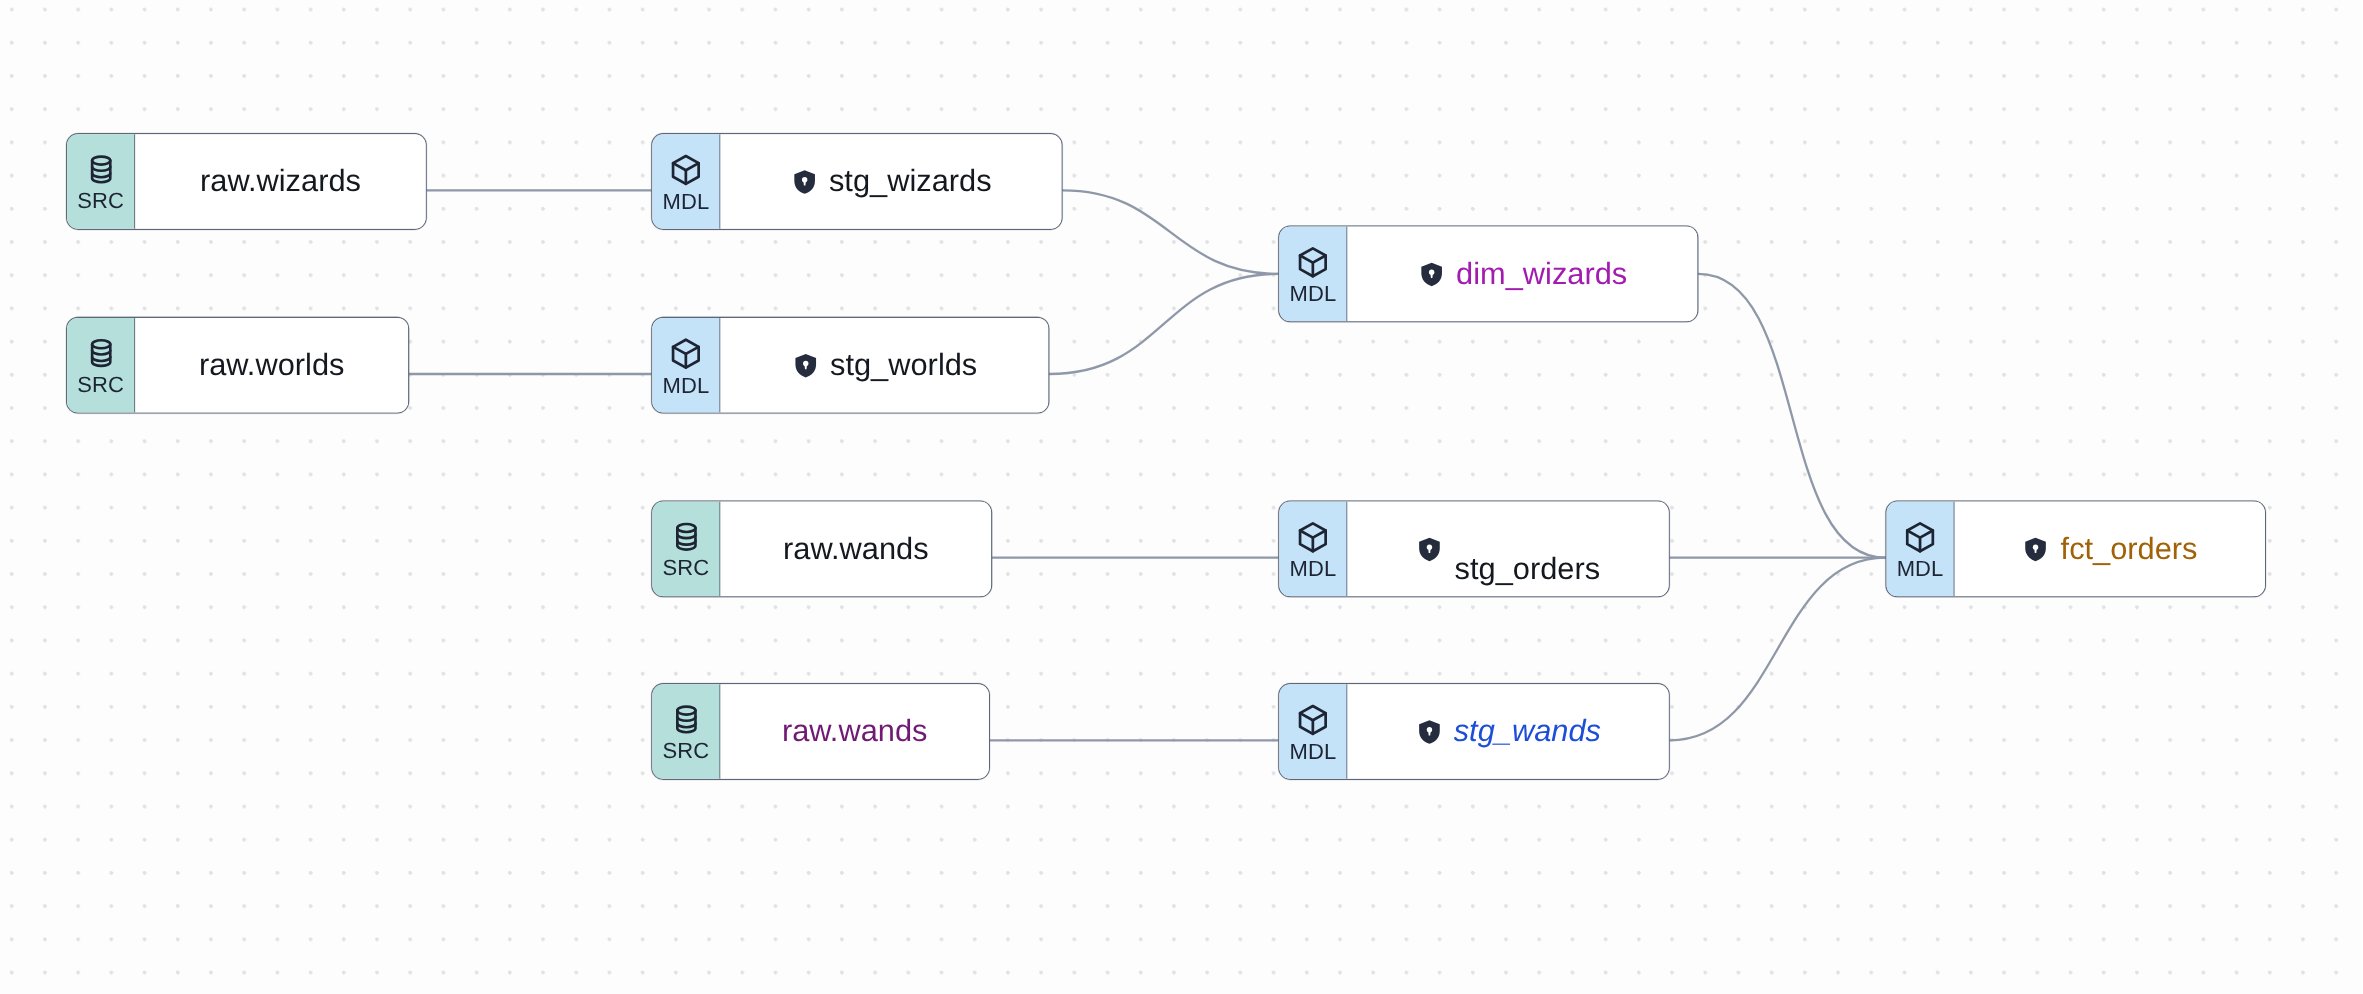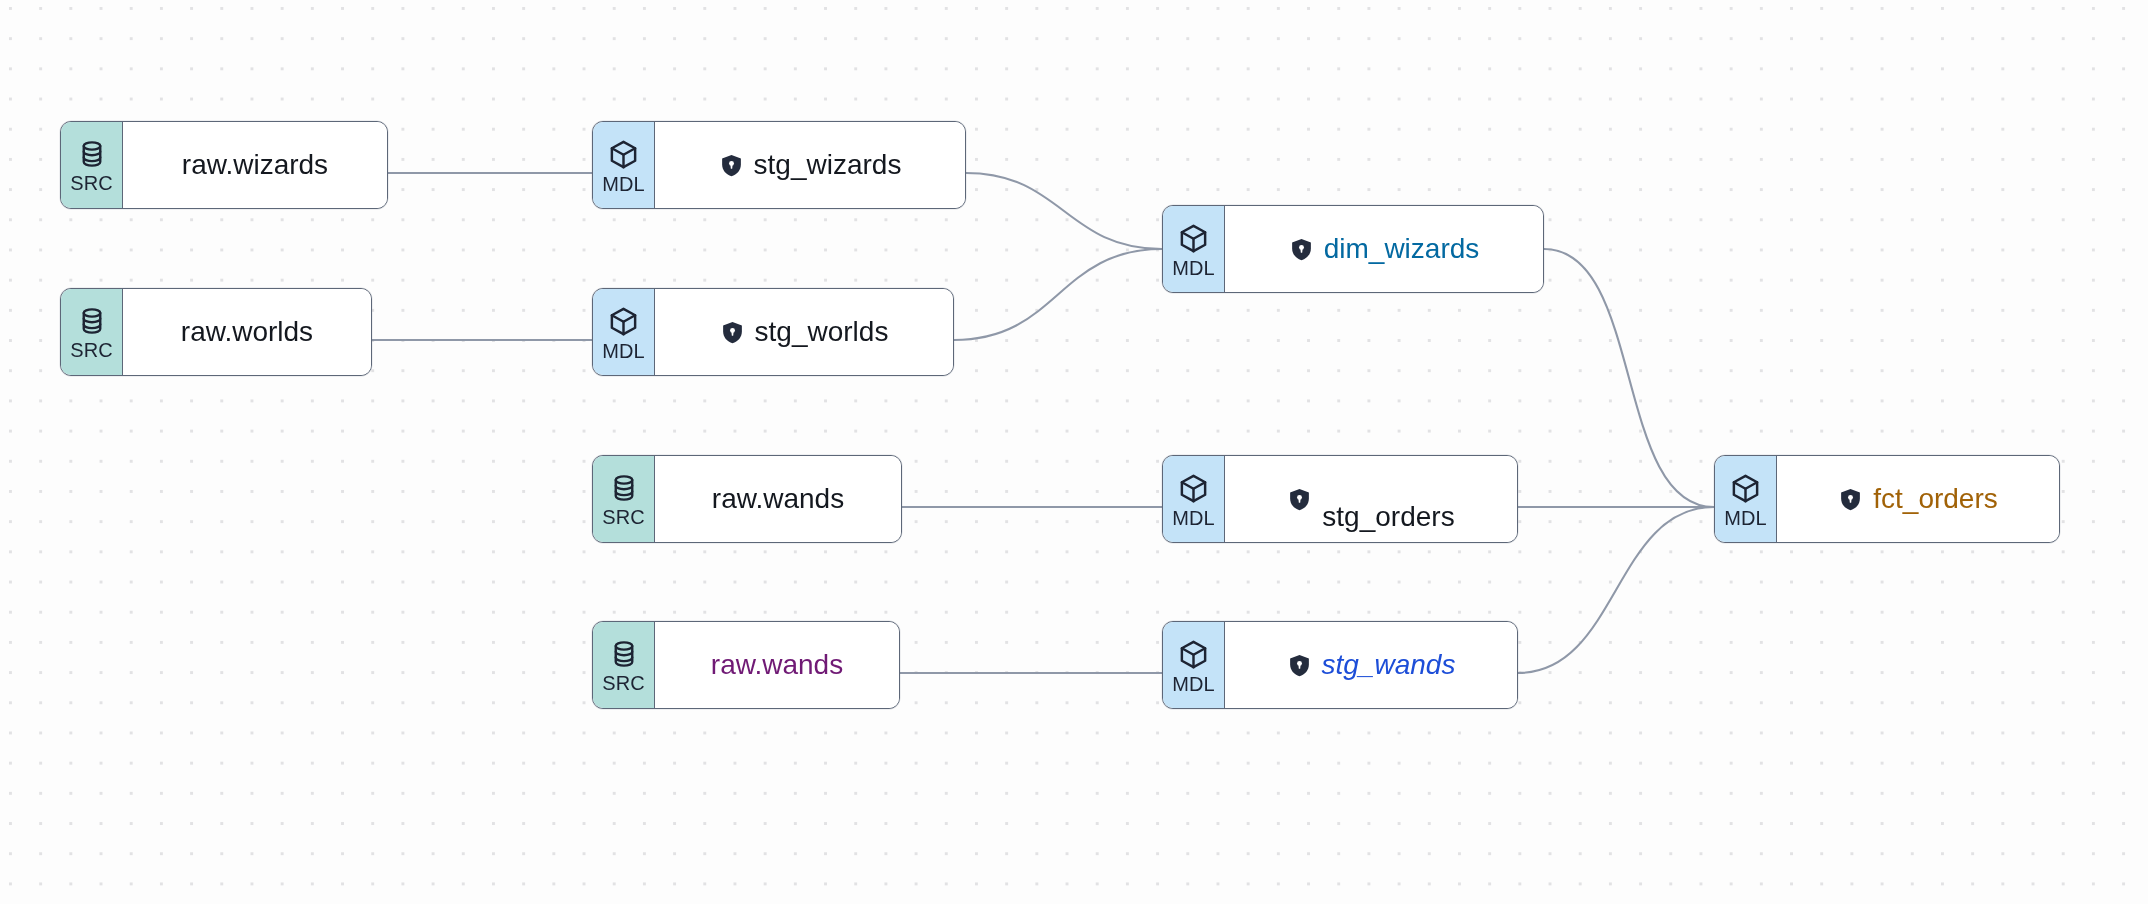--- a/index.html
+++ b/index.html
@@ -280,21 +280,21 @@
           <span class="badge-text">MDL</span>
         </div>
         <div class="node-body">
           <span class="shield-wrap">
             <svg width="25" height="25" viewBox="0 0 24 24">
               <path fill="#242c3d" d="M12 1.8 L21 5.2 V11 c0 5.5 -3.8 9.7 -9 11.2 C6.8 20.7 3 16.5 3 11 V5.2 Z"></path>
               <circle cx="12" cy="10" r="2.35" fill="#ffffff"></circle>
               <path d="M10.85 10.4 h2.3 l-0.5 4.6 h-1.3 Z" fill="#ffffff"></path>
             </svg>
           </span>
-          <span class="node-label" style="color: #0369a1;">dim_wizards</span>
+          <span class="node-label" style="color: #a21caf;">dim_wizards</span>
         </div>
       </div>
       <div class="node" style="left: 1714px; top: 455px; width: 346px; height: 88px; border-color: rgb(93, 103, 120);">
         <div class="badge badge-mdl" style="background: rgb(196, 227, 248); border-right-color: rgb(93, 103, 120);">
           <span>
             <svg width="31" height="31" viewBox="0 0 24 24" fill="none" stroke="#1d2433" stroke-width="1.9" stroke-linecap="round" stroke-linejoin="round">
               <path d="M12 2.2 L21 7.2 V16.8 L12 21.8 L3 16.8 V7.2 Z"></path>
               <path d="M3 7.2 L12 12.2 L21 7.2"></path>
               <path d="M12 12.2 V21.8"></path>
             </svg>

